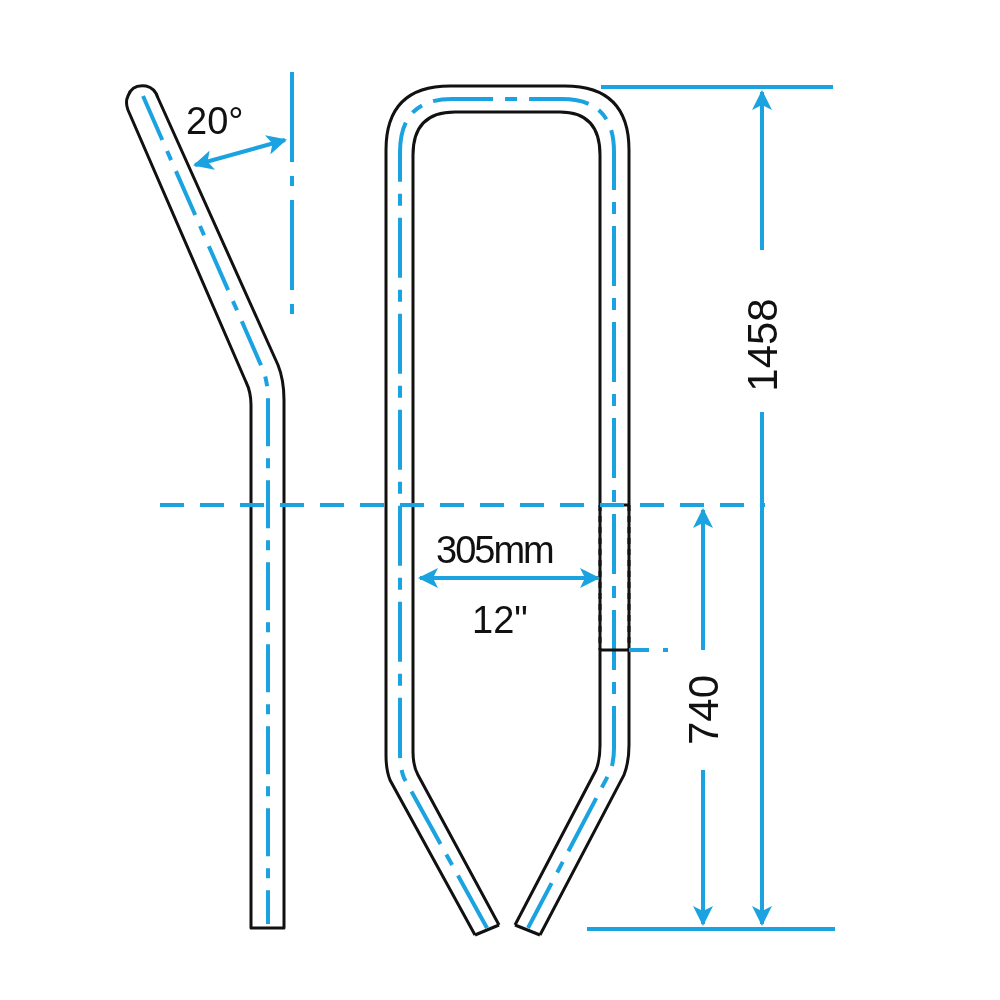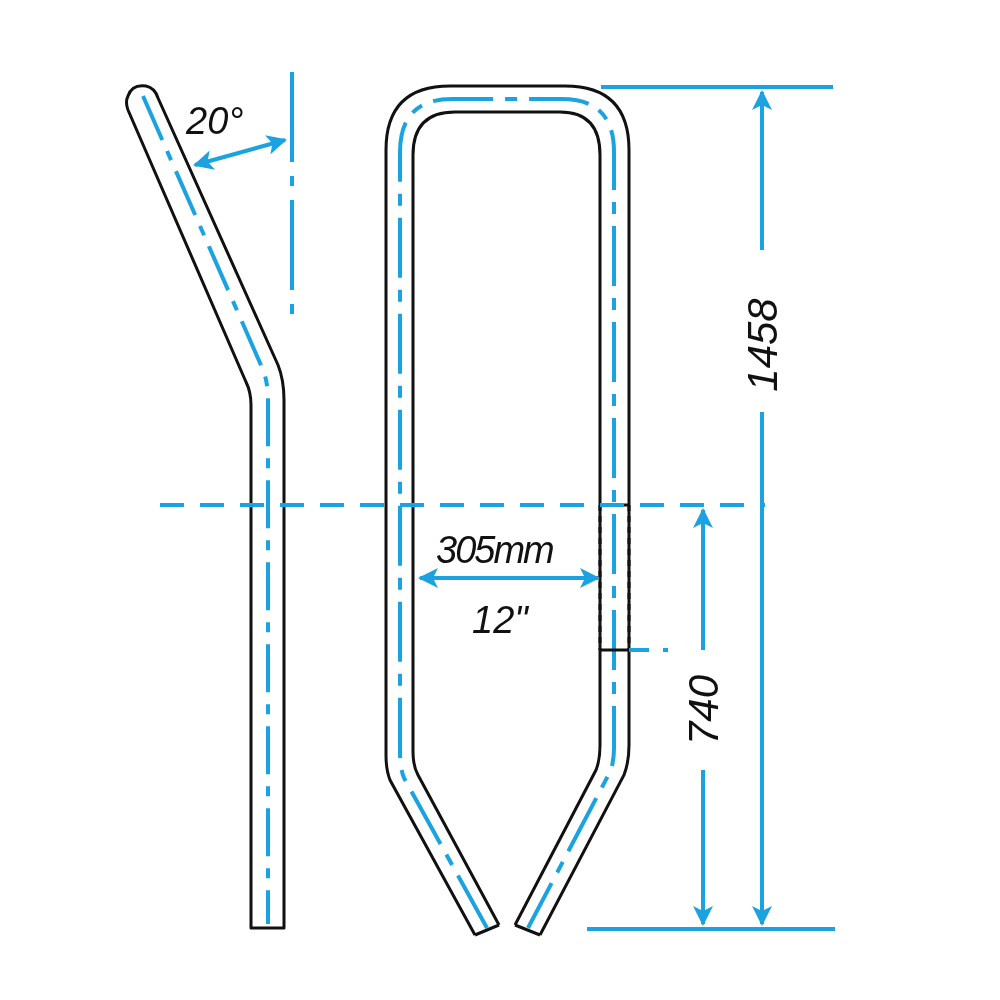--- a/index.html
+++ b/index.html
@@ -1,16 +1,16 @@
 <!DOCTYPE html>
 <html><head>
   <meta charset="utf-8">
   <style>
     html, body { margin: 0; padding: 0; background: #ffffff; }
-    #canvas { width: 1000px; height: 1000px; position: relative; overflow: hidden; background: #ffffff; font-style: italic; }
+    #canvas { width: 1000px; height: 1000px; position: relative; overflow: hidden; background: #ffffff; }
     svg { display: block; }
     .lbl { font-family: "Liberation Sans", sans-serif; fill: #111111; }
   </style>
 </head>
 <body>
 
 <div id="canvas">
 <svg width="1000" height="1000" viewBox="0 0 1000 1000" xmlns="http://www.w3.org/2000/svg">
   <defs>
     <marker id="ah" viewBox="0 0 20 20" refX="18" refY="10" markerWidth="20" markerHeight="20" markerUnits="userSpaceOnUse" orient="auto-start-reverse">

